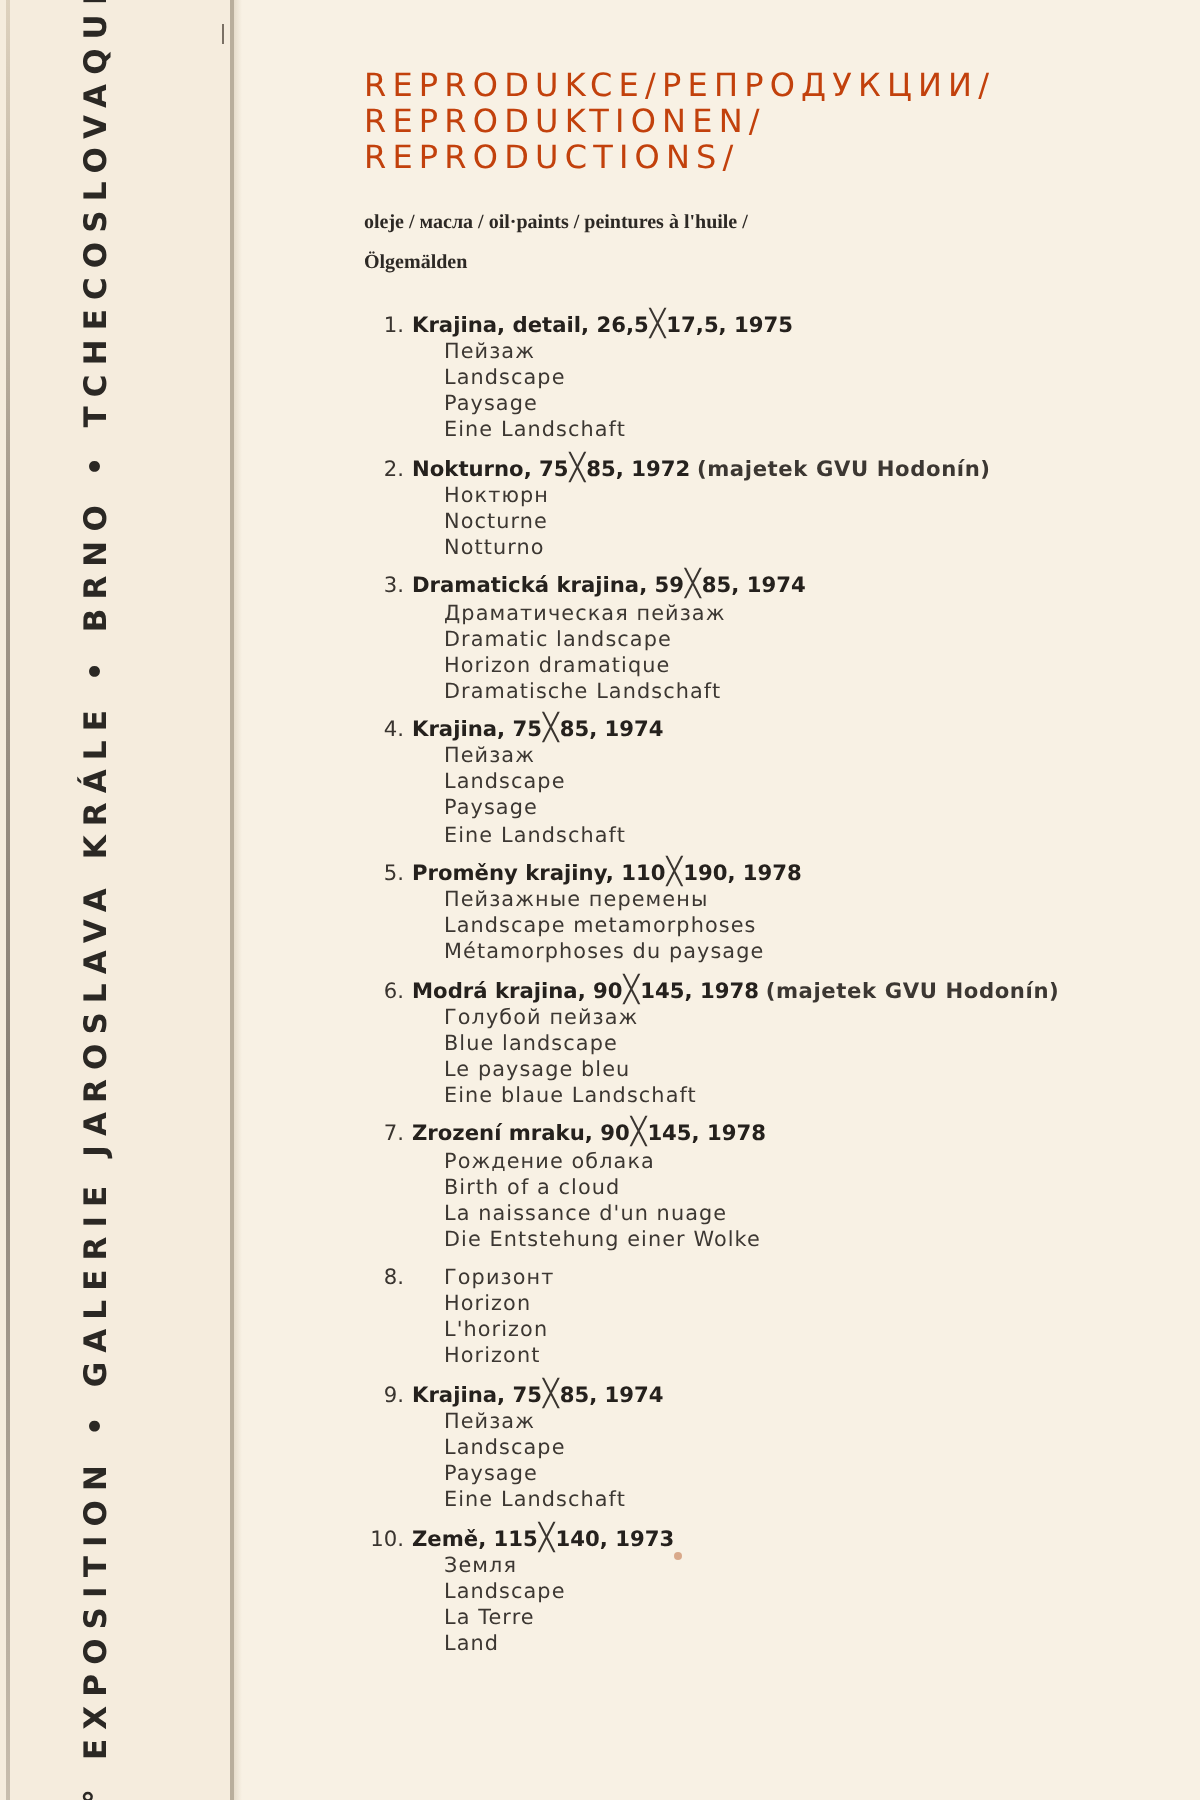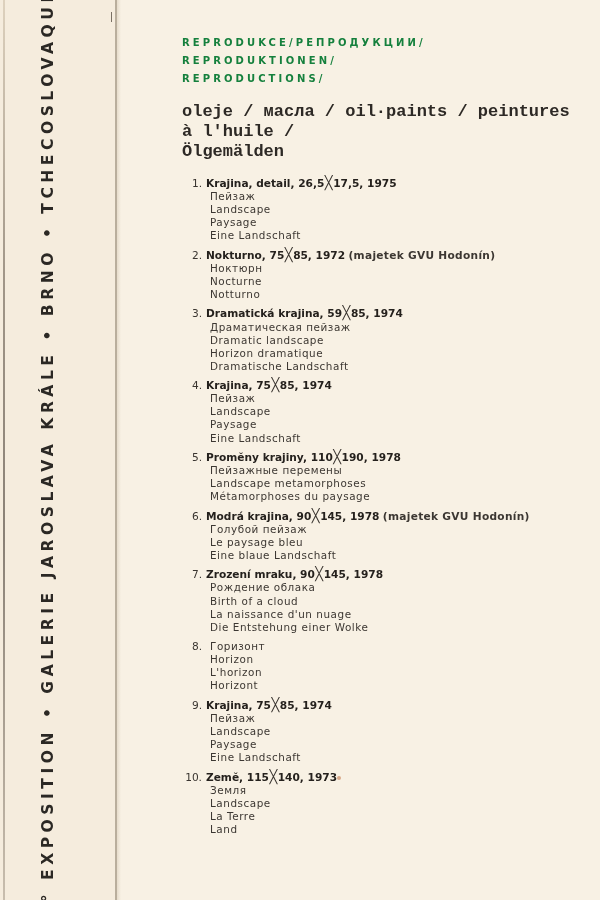--- a/index.html
+++ b/index.html
@@ -74,32 +74,32 @@
   }
   
   .content {
     position: absolute;
     left: 182px;
     top: 34px;
     width: 400px;
   }
   .heading {
     font-family: "DejaVu Sans", sans-serif;
-    font-weight: bold;
-    font-size: 10px;
+    font-weight: normal;
+    font-size: 16px;
     letter-spacing: 3.1px;
     line-height: 18px;
-    color: #15803d;
+    color: #c2410c;
     margin: 0;
   }
   .subheading {
     margin-top: 14px;
-    font-family: Liberation Mono, monospace;
-    font-weight: bold;
-    font-size: 17px;
+    font-family: Liberation Serif, serif;
+    font-weight: bold;
+    font-size: 10px;
     line-height: 20px;
     color: #2d2925;
   }
   .catalog {
     margin: 15px 0 0 0;
     padding: 0;
     list-style: none;
   }
   .item {
     position: relative;
@@ -136,21 +136,21 @@
   .owner {
     font-weight: bold;
     color: #3c3732;
     letter-spacing: 0.3px;
   }
   .trans {
     font-size: 10.4px;
     line-height: 13.1px;
     letter-spacing: 0.55px;
     color: #3c3732;
-    margin-left: 4px;
+    margin-left: 16px;
   }
   .speck {
     position: absolute;
     width: 4px;
     height: 4px;
     border-radius: 50%;
     background: #d9a98a;
     left: 337px;
     top: 776px;
   }
@@ -222,20 +222,21 @@
         <div class="item-title"><b>Proměny krajiny, 110</b><span class="times">╳</span><b>190, 1978</b></div>
         <div class="trans">Пейзажные перемены</div>
         <div class="trans">Landscape metamorphoses</div>
         <div class="trans">Métamorphoses du paysage</div>
       </li>
 
       <li class="item">
         <span class="item-num">6.</span>
         <div class="item-title"><b>Modrá krajina, 90</b><span class="times">╳</span><b>145, 1978</b> <span class="owner">(majetek GVU Hodonín)</span></div>
         <div class="trans">Голубой пейзаж</div>
+        <div class="trans">Blue landscape</div>
         <div class="trans">Le paysage bleu</div>
         <div class="trans">Eine blaue Landschaft</div>
       </li>
 
       <li class="item">
         <span class="item-num">7.</span>
         <div class="item-title"><b>Zrození mraku, 90</b><span class="times">╳</span><b>145, 1978</b></div>
         <div class="trans">Рождение облака</div>
         <div class="trans">Birth of a cloud</div>
         <div class="trans">La naissance d'un nuage</div>

